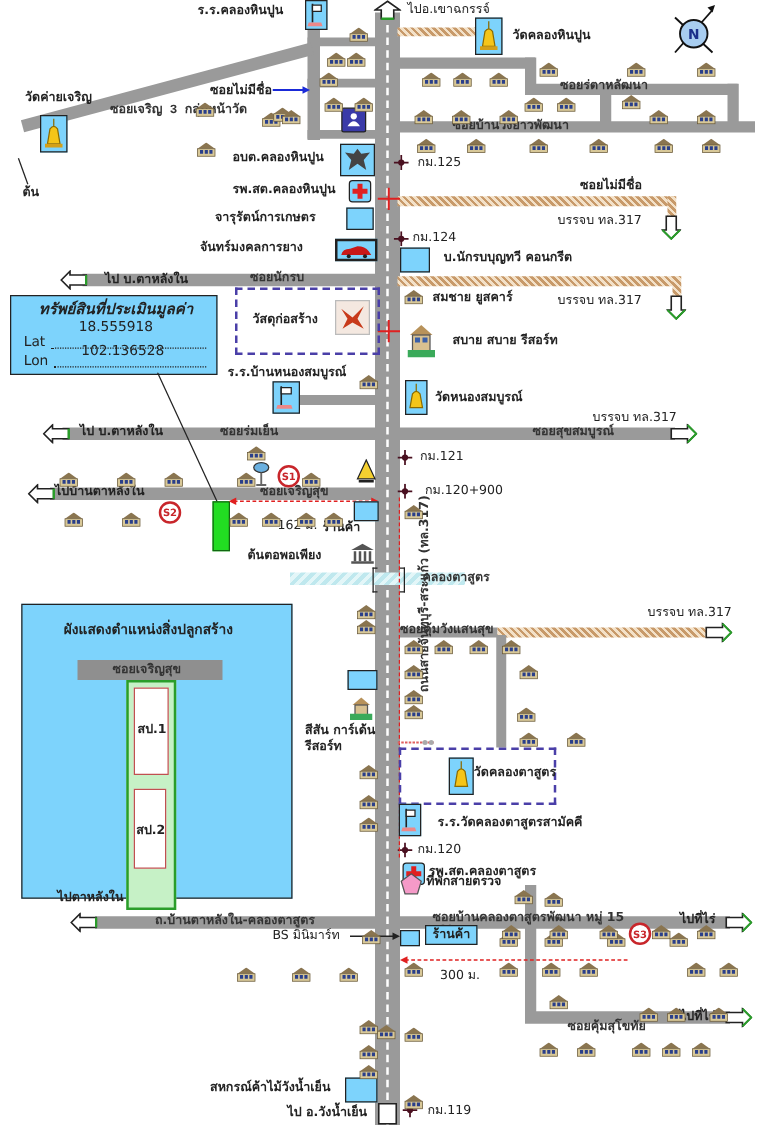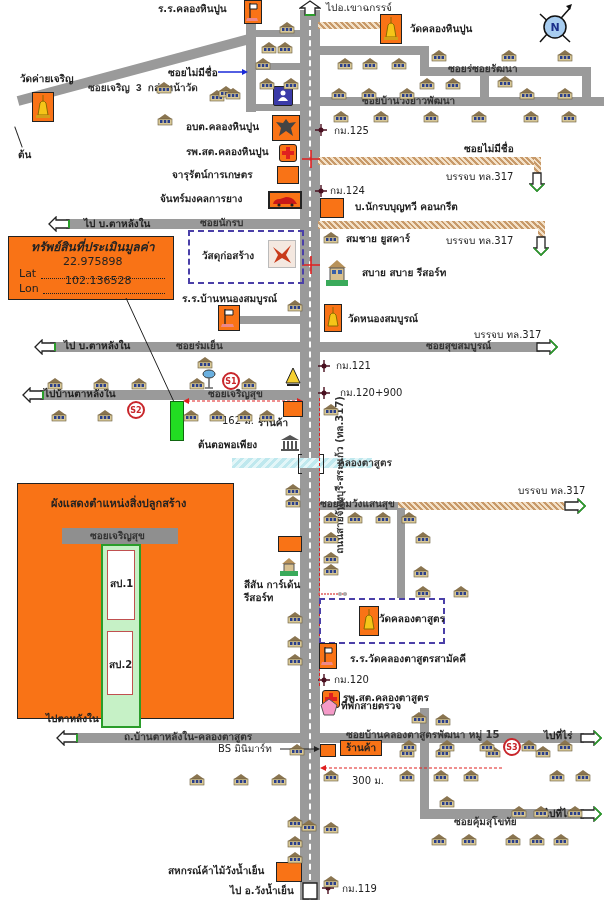--- a/index.html
+++ b/index.html
@@ -9,21 +9,21 @@
   .lbl { position:absolute; font-size:10px; white-space:nowrap; color:#222; line-height:1; }
   .lbl.b { font-weight:bold; }
   .road { position:absolute; background:#9a9a9a; }
   .road-lbl { position:absolute; font-size:10px; font-weight:bold; color:#333; white-space:nowrap; line-height:1; }
   .dirt { position:absolute; background:
      repeating-linear-gradient(45deg,#c89a6a 0 2px,#f3e1c8 2px 4px); }
   .water { position:absolute; background:
      repeating-linear-gradient(135deg,#bfe8ee 0 3px,#e3f6f8 3px 6px); }
   .house { position:absolute; width:18px; height:12px; }
   .house svg { display:block; }
-  .box { position:absolute; border:1.5px solid #222; background:#f97316; }
+  .box { position:absolute; border:1.5px solid #222; background:#7dd3fc; }
   .dashbox { position:absolute; border:2px dashed #4a3fa8; }
   .arrow { position:absolute; }
   .km-mark { position:absolute; width:12px; height:12px; }
   .sign { position:absolute; width:18px; height:18px; border-radius:50%;
           border:2px solid #c8262b; background:#fff; font-size:8px; font-weight:bold;
           color:#c8262b; display:flex; align-items:center; justify-content:center; box-sizing:border-box;}
 </style>
 </head>
 <body>
 
@@ -66,21 +66,21 @@
 
 <div class="road" style="left:76px;top:733px;width:226px;height:10px;"></div>
 
 <div class="road" style="left:318px;top:733px;width:266px;height:10px;"></div>
 <div class="road" style="left:420px;top:708px;width:9px;height:110px;"></div>
 <div class="road" style="left:420px;top:809px;width:164px;height:10px;"></div>
 
 <div class="water" style="left:232px;top:458px;width:140px;height:10px;"></div>
 
 <div class="road-lbl" style="left:250px;top:470px;transform:rotate(-90deg);transform-origin:center;font-size:10px;width:180px;text-align:center;">ถนนสายจันทบุรี-สระแก้ว (ทล.317)</div>
-<div class="road-lbl" style="left:448px;top:64px;">ซอยร่ซอยรัฒนา</div>
+<div class="road-lbl" style="left:448px;top:64px;">ซอยร่ตาหลัฒนา</div>
 <div class="road-lbl" style="left:362px;top:96px;">ซอยบ้านวังยาวพัฒนา</div>
 <div class="road-lbl" style="left:88px;top:84px;font-family:Liberation Mono, monospace;">ซอยเจริญ 3 กลุ่มหน้าวัด</div>
 <div class="road-lbl" style="left:200px;top:218px;">ซอยนักรบ</div>
 <div class="road-lbl" style="left:176px;top:341px;">ซอยร่มเย็น</div>
 <div class="road-lbl" style="left:386px;top:341px;margin-left:40px;">ซอยสุขสมบูรณ์</div>
 <div class="road-lbl" style="left:208px;top:389px;">ซอยเจริญสุข</div>
 <div class="road-lbl" style="left:320px;top:499px;">ซอยคุ้มวังแสนสุข</div>
 <div class="road-lbl" style="left:124px;top:732px;">ถ.บ้านตาหลังใน-คลองตาสูตร</div>
 <div class="road-lbl" style="left:346px;top:730px;">ซอยบ้านคลองตาสูตรพัฒนา หมู่ 15</div>
 <div class="road-lbl" style="left:454px;top:817px;font-family:Liberation Serif, serif;">ซอยคุ้มสุโขทัย</div>
@@ -273,21 +273,21 @@
 <div class="abs" style="left:268px;top:240px;width:26px;height:26px;background:#f4e8e0;border:1px solid #bbb;">
   <svg width="26" height="26" viewBox="0 0 26 26">
       <path d="M4 6 L13 13 L22 4 L17 14 L22 22 L13 17 L5 22 L9 14 Z" fill="#c83a1a"></path>
     </svg>
 </div>
 
 <div class="lbl b" style="left:84px;top:219px;">ไป บ.ตาหลังใน</div>
 
 <div class="box" style="left:8px;top:236px;width:164px;height:62px;border-width:1.5px;">
   <div class="lbl b" style="left:22px;top:4px;font-size:12px;font-style:italic;">ทรัพย์สินที่ประเมินมูลค่า</div>
-  <div class="lbl" style="left:54px;top:19px;font-size:11px;">22.975898</div>
+  <div class="lbl" style="left:54px;top:19px;font-size:11px;">18.555918</div>
   <div class="lbl" style="left:10px;top:31px;font-size:11px;">Lat</div>
   <div class="abs" style="left:32px;top:41px;width:124px;border-bottom:1px dotted #222;"></div>
   <div class="lbl" style="left:56px;top:38px;font-size:11px;">102.136528</div>
   <div class="lbl" style="left:10px;top:46px;font-size:11px;">Lon</div>
   <div class="abs" style="left:34px;top:56px;width:122px;border-bottom:1px dotted #222;"></div>
 </div>
 
 <svg class="abs" style="left:120px;top:298px;" width="60" height="104" viewBox="0 0 60 104">
     <line x1="6" y1="0" x2="54" y2="104" stroke="#222" stroke-width="1"></line>
   </svg>

